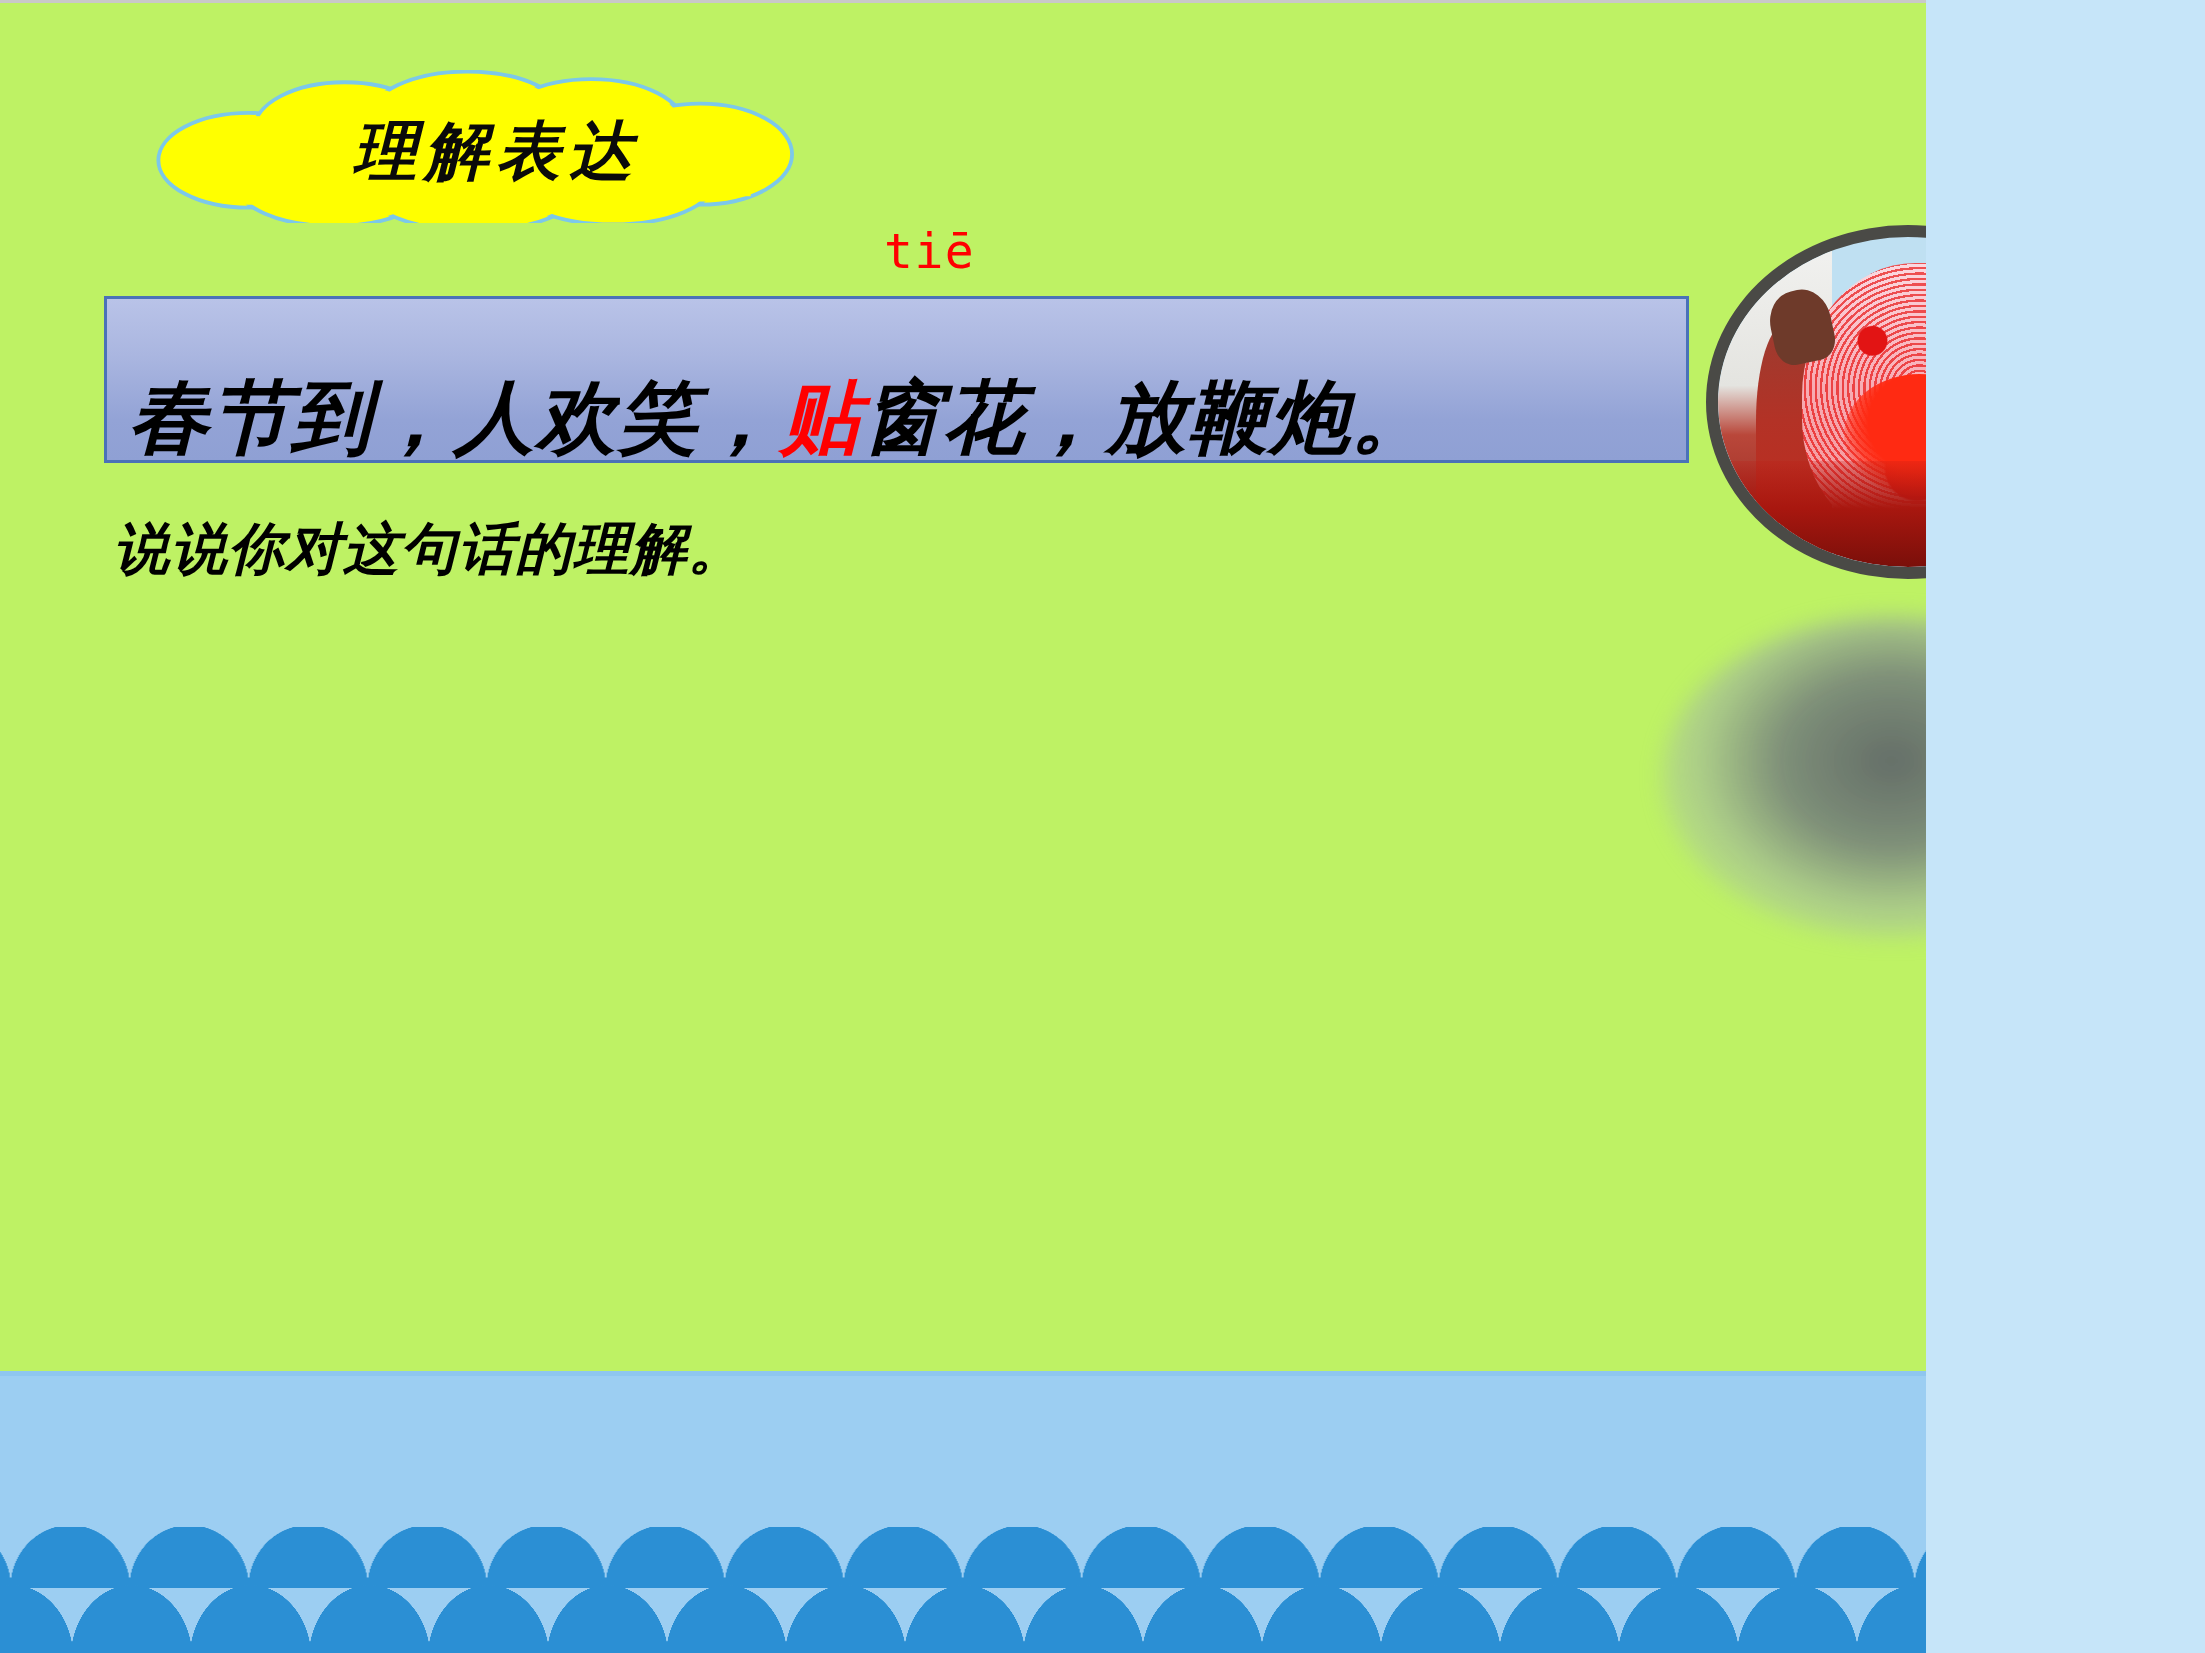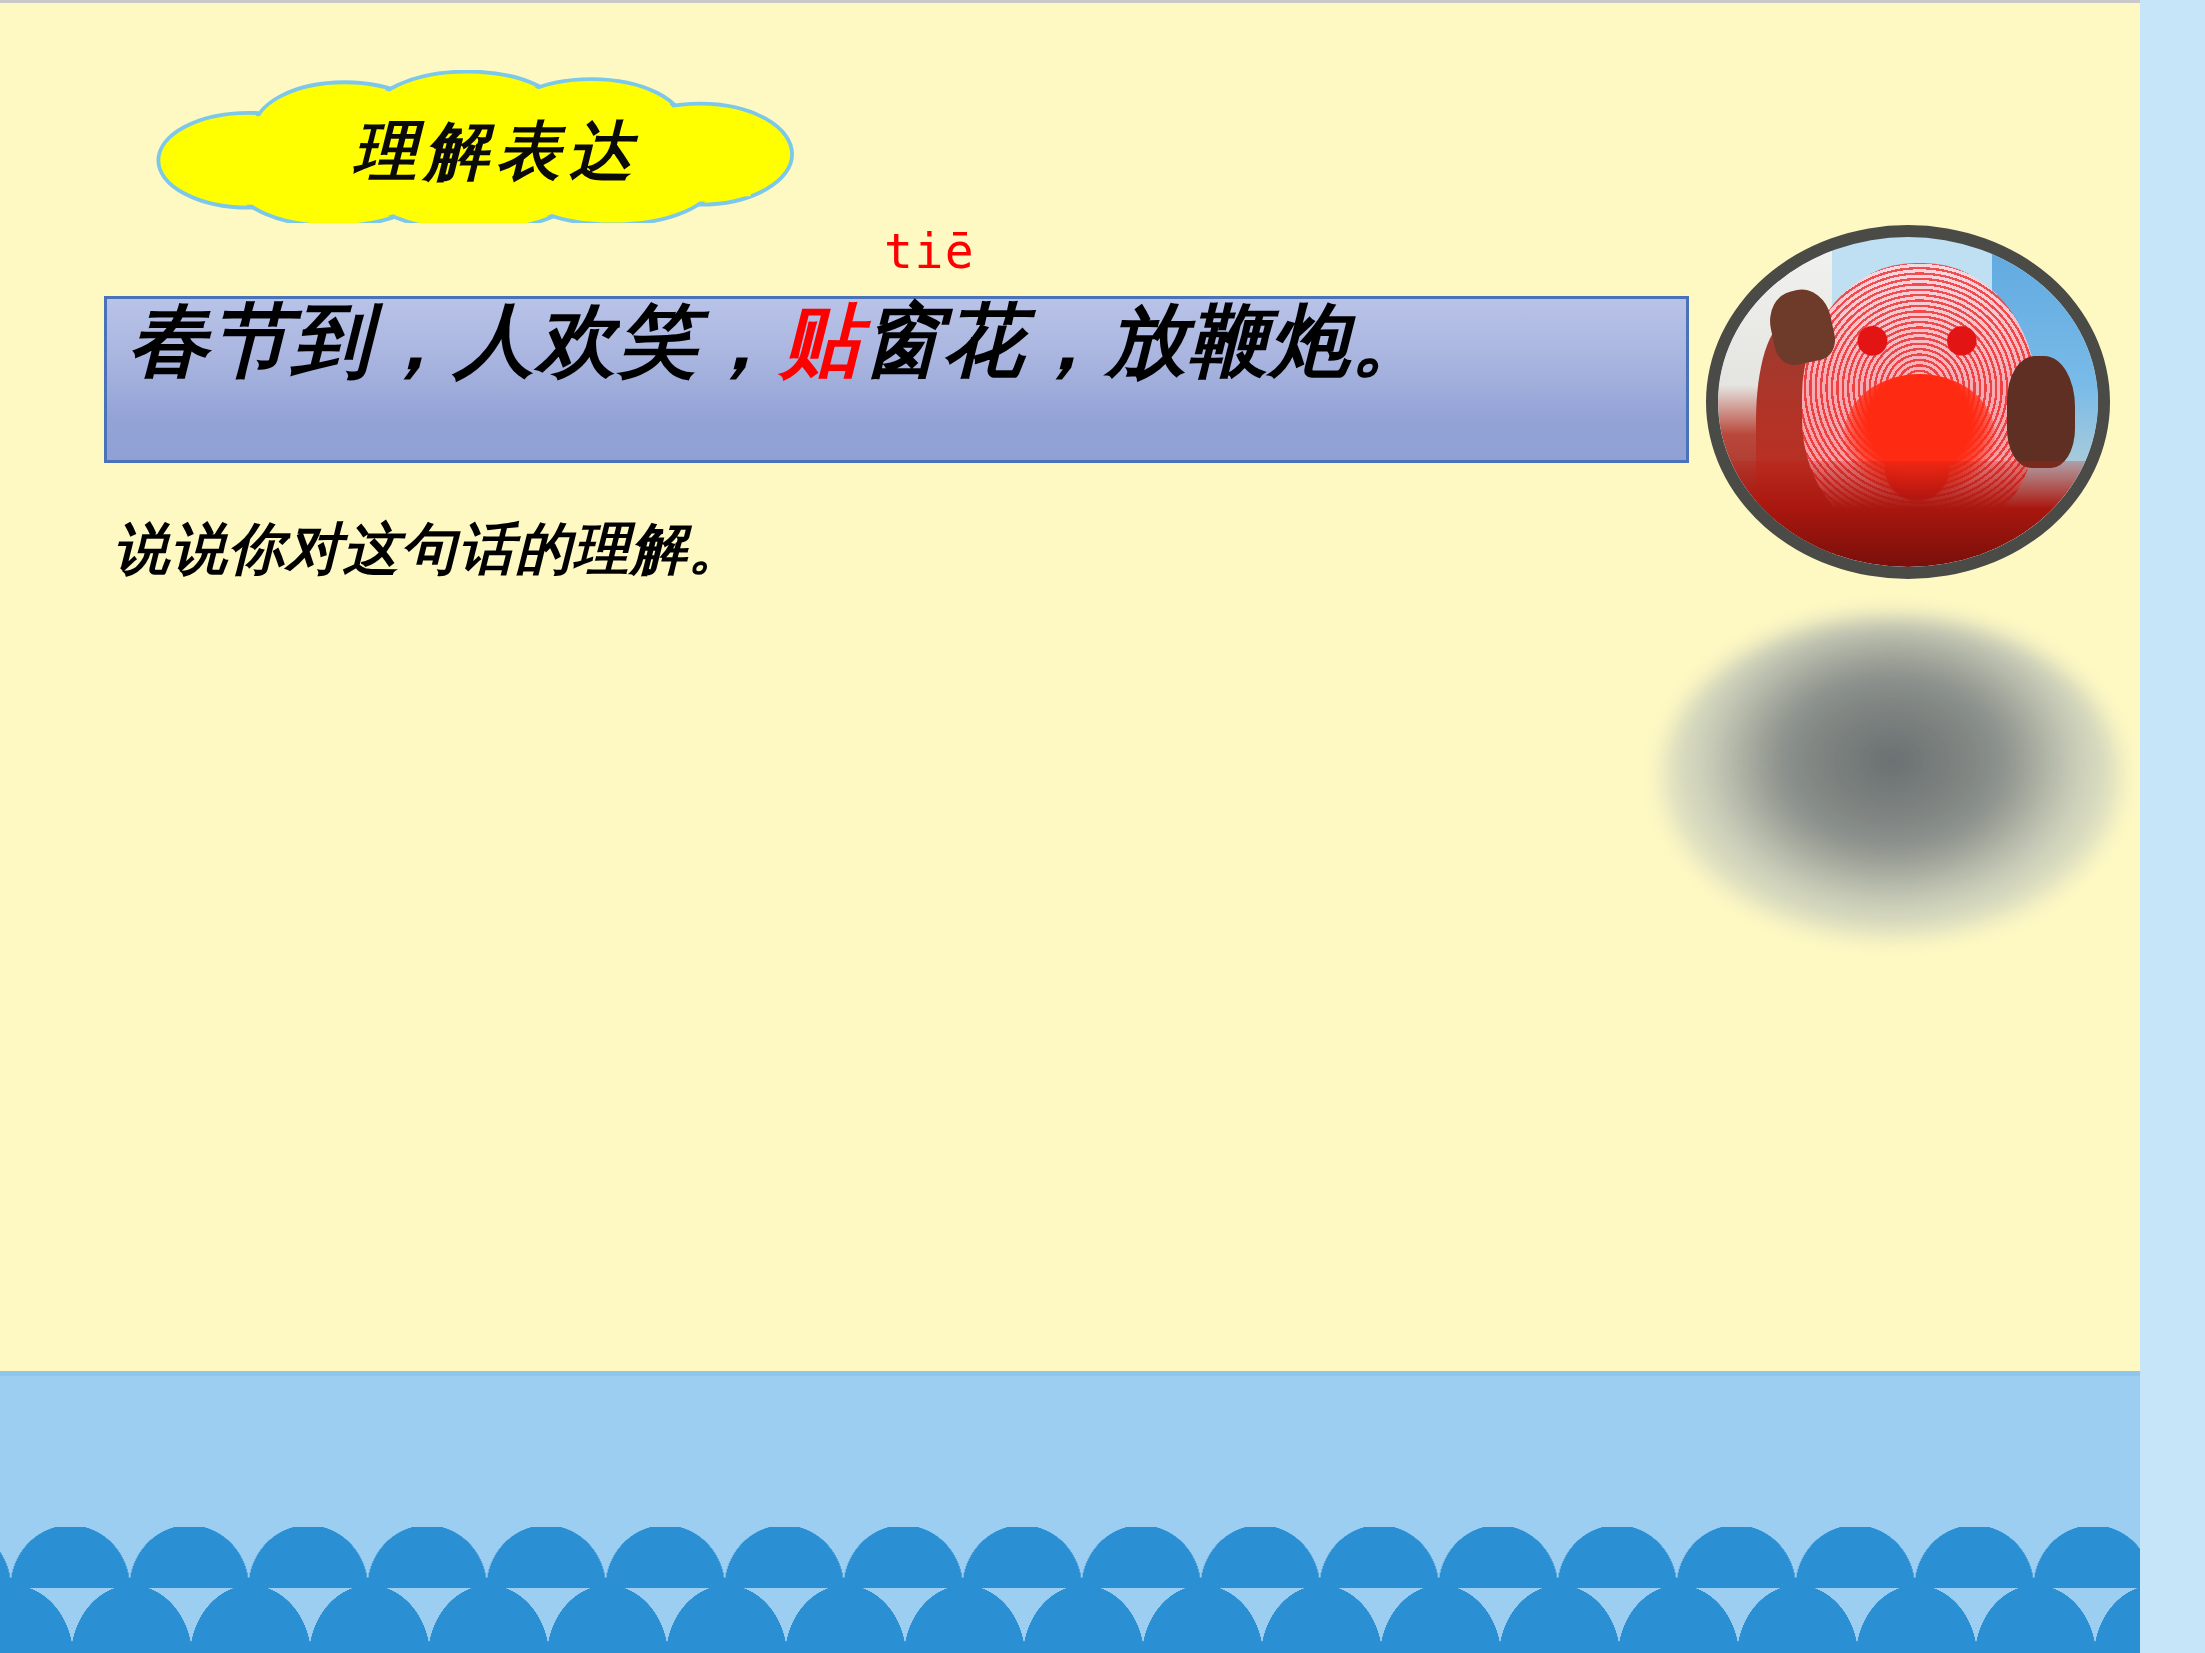--- a/index.html
+++ b/index.html
@@ -4,22 +4,22 @@
 <style>
   html,body{margin:0;padding:0;}
   body{
     width:2205px;height:1654px;
     background:#c6e5f9;
     font-family:"DejaVu Sans","Liberation Sans",sans-serif;
     overflow:hidden;
   }
   #slide{
     position:relative;
-    width:2140px;height:1654px;
-    background:#fef9c3;
+    width:1926px;height:1654px;
+    background:#bef264;
     box-sizing:border-box;
     border-top:3.1px solid #c9c9c9;
     overflow:hidden;
   }
 
   
   .bottom-band{
     position:absolute;left:0;right:0;
     top:1368px;height:286px;
     background:#9ccef2;
@@ -78,21 +78,21 @@
   }
 
   
   .sentence-box{
     position:absolute;
     left:104px;top:293px;
     width:1585px;height:167px;
     border:3.8px solid #4a72b8;
     box-sizing:border-box;
     background:linear-gradient(to bottom,#b9c3e8 0%,#aab6e0 35%,#93a3d6 75%,#8fa0d4 100%);
-    display:flex;align-items:flex-start;
+    display:flex;align-items:flex-end;
     padding:0 21.4px;
   }
   .sentence{
     font-family:"DejaVu Sans","Liberation Sans",sans-serif;
     font-weight:bold;
     font-style:italic;
     font-size:80px;
     line-height:1.05;
     color:#000;
     white-space:nowrap;

